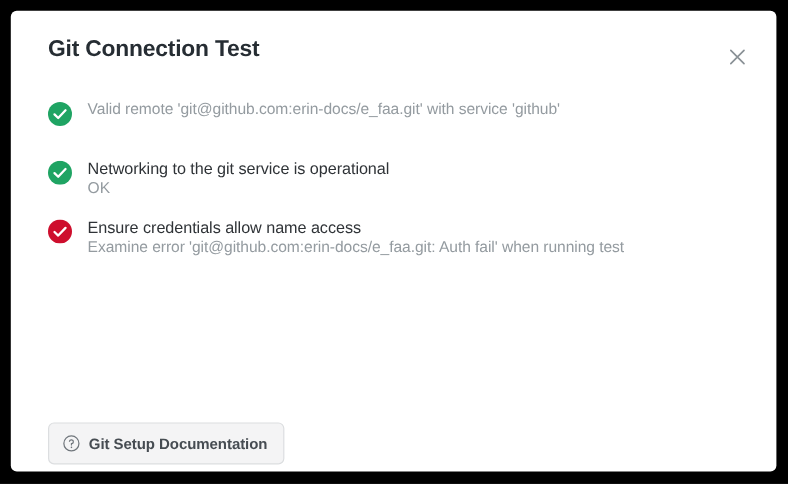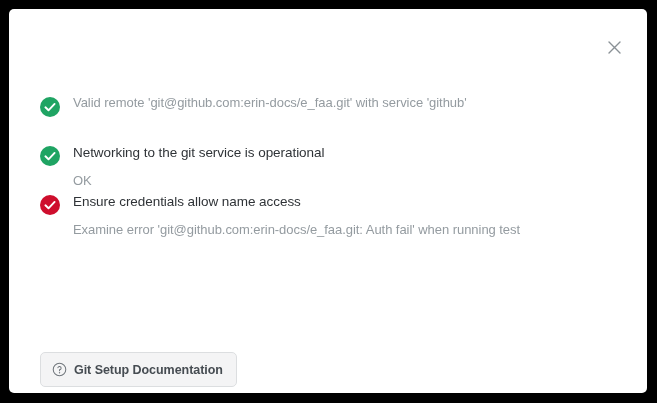--- a/index.html
+++ b/index.html
@@ -85,21 +85,21 @@
   }
   .status-icon svg { display: block; }
   .check-label {
     font-size: 13.5px;
     line-height: 17px;
     color: #2f3337;
     letter-spacing: -0.05px;
     white-space: nowrap;
   }
   .check-detail {
-    margin-top: 12px;
+    margin-top: 0;
     font-size: 13px;
     line-height: 16px;
     color: #949ba0;
     letter-spacing: -0.05px;
     white-space: nowrap;
   }
 
   
   .docs-button {
     position: absolute;
@@ -126,20 +126,21 @@
   }
   .help-icon svg { display: block; }
 </style>
 </head>
 <body>
 
 <div class="screen">
   <div class="dialog">
 
     <div class="dialog-header">
+      <div class="dialog-title">Git Connection Test</div>
 
       <div class="close-button">
         <span class="close-glyph">
           <svg width="15" height="15" viewBox="0 0 15 15">
             <path d="M2 2 L13 13 M13 2 L2 13" stroke="#8a9196" stroke-width="1.4" stroke-linecap="round" fill="none"></path>
           </svg>
         </span>
       </div>
     </div>
 

